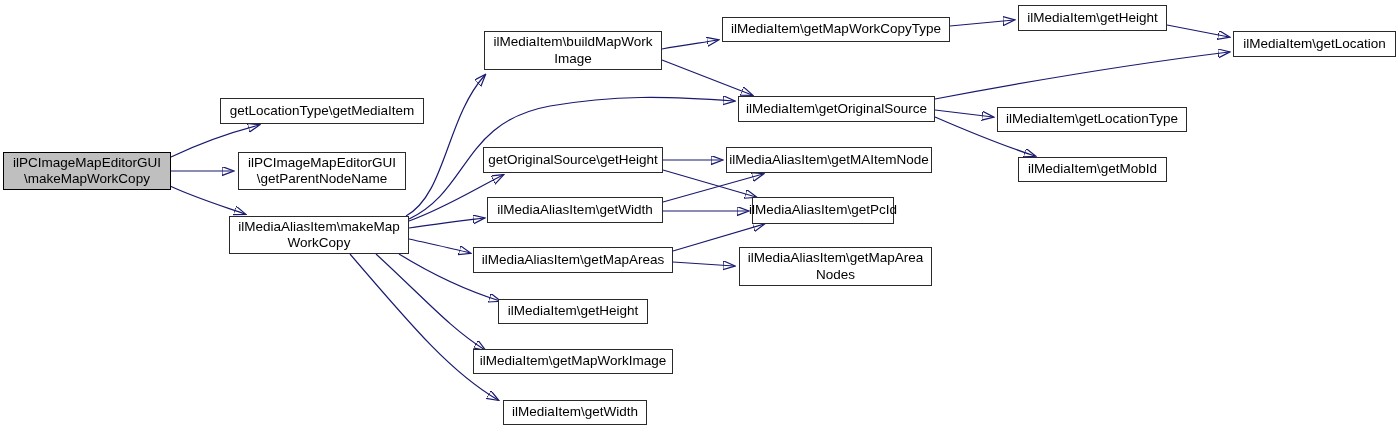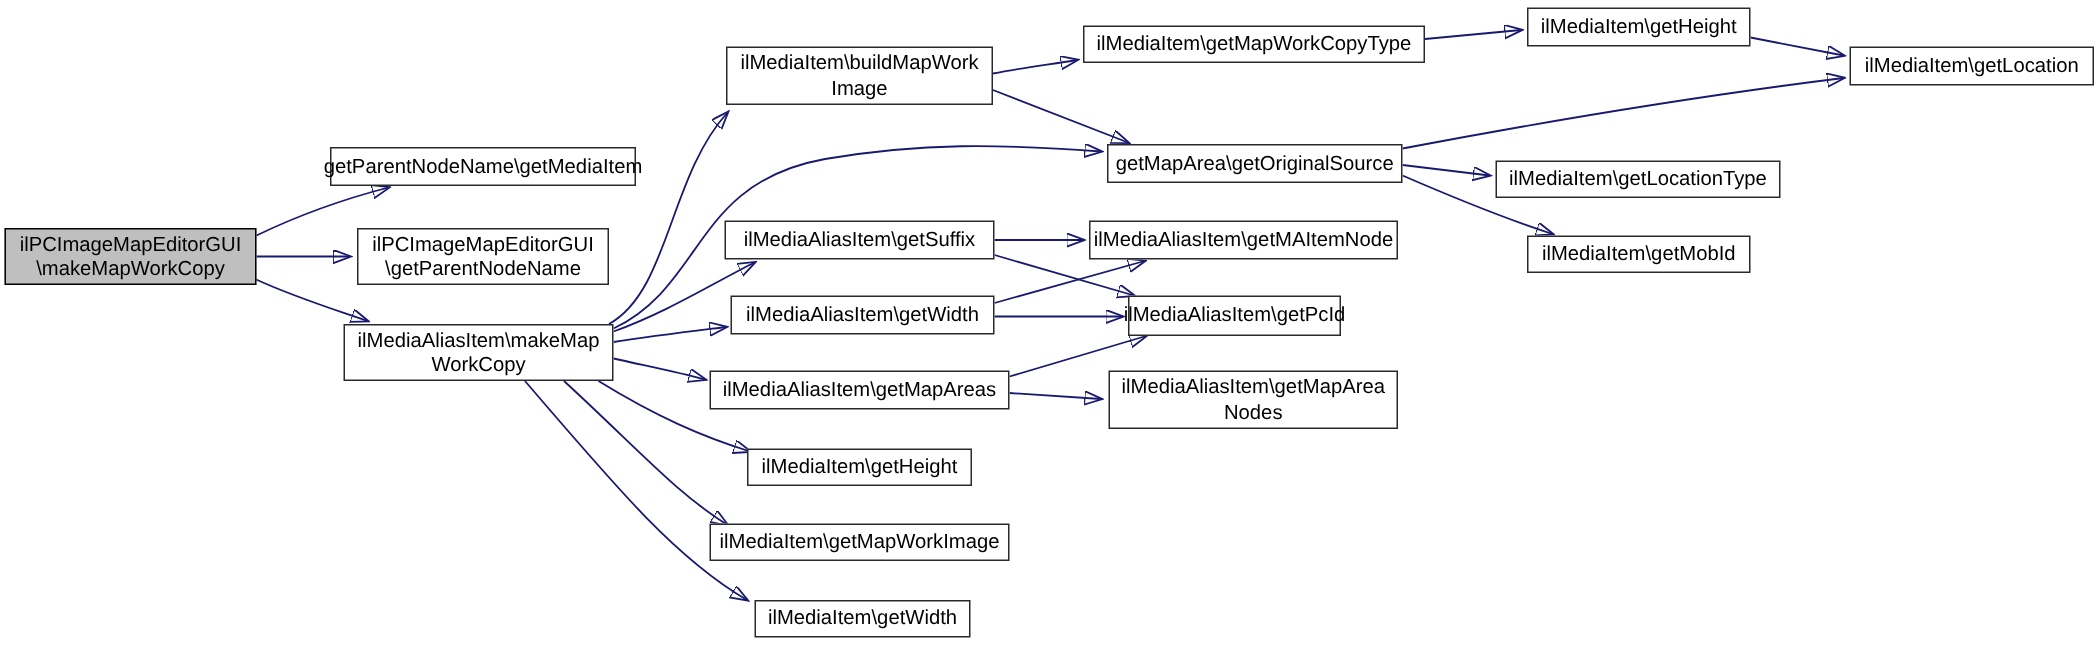--- a/index.html
+++ b/index.html
@@ -62,21 +62,21 @@
     <path d="M 673,251 L 764,224" marker-end="url(#arrow)"></path>
     <path d="M 673,262 L 734,266" marker-end="url(#arrow)"></path>
   </svg>
 
   <div class="node node-root" style="left:3px;top:152px;width:168px;height:38px">
     <span>ilPCImageMapEditorGUI</span>
     <span>\makeMapWorkCopy</span>
   </div>
 
   <div class="node" style="left:220px;top:98px;width:204px;height:26px">
-    <span>getParentNodeName\getMediaItem</span>
+    <span>getLocationType\getMediaItem</span>
   </div>
 
   <div class="node" style="left:238px;top:152px;width:168px;height:38px">
     <span>ilPCImageMapEditorGUI</span>
     <span>\getParentNodeName</span>
   </div>
 
   <div class="node" style="left:229px;top:216px;width:180px;height:38px">
     <span>ilMediaAliasItem\makeMap</span>
     <span>WorkCopy</span>
@@ -93,33 +93,33 @@
 
   <div class="node" style="left:1018px;top:5px;width:149px;height:26px">
     <span>ilMediaItem\getHeight</span>
   </div>
 
   <div class="node" style="left:1233px;top:31px;width:163px;height:26px">
     <span>ilMediaItem\getLocation</span>
   </div>
 
   <div class="node" style="left:738px;top:96px;width:197px;height:26px">
-    <span>getMapArea\getOriginalSource</span>
+    <span>ilMediaItem\getOriginalSource</span>
   </div>
 
   <div class="node" style="left:997px;top:107px;width:190px;height:25px">
     <span>ilMediaItem\getLocationType</span>
   </div>
 
   <div class="node" style="left:1018px;top:157px;width:149px;height:25px">
     <span>ilMediaItem\getMobId</span>
   </div>
 
   <div class="node" style="left:483px;top:147px;width:180px;height:26px">
-    <span>ilMediaAliasItem\getSuffix</span>
+    <span>getOriginalSource\getHeight</span>
   </div>
 
   <div class="node" style="left:726px;top:147px;width:206px;height:26px">
     <span>ilMediaAliasItem\getMAItemNode</span>
   </div>
 
   <div class="node" style="left:487px;top:197px;width:176px;height:26px">
     <span>ilMediaAliasItem\getWidth</span>
   </div>
 

